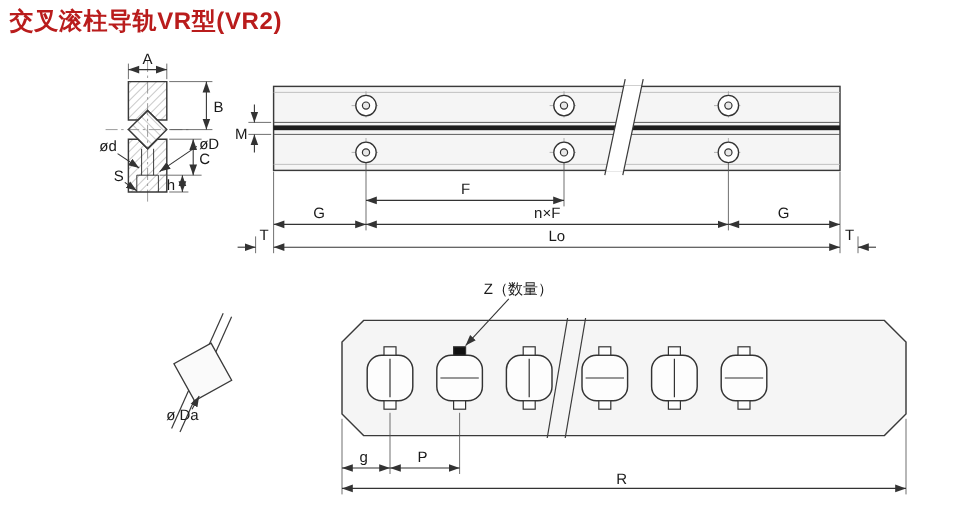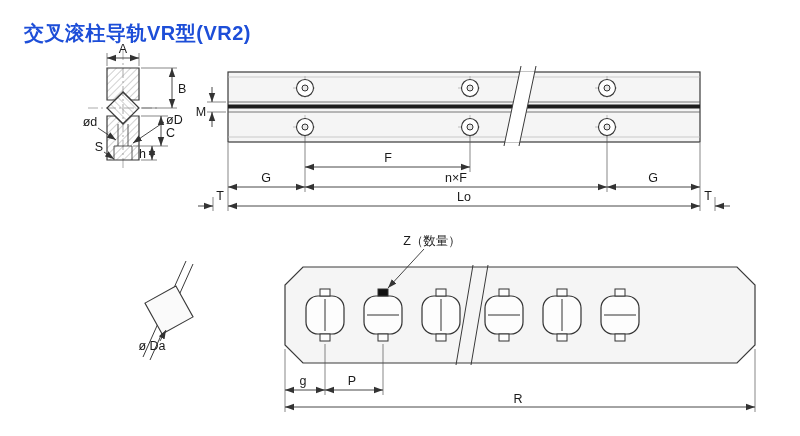--- a/index.html
+++ b/index.html
@@ -1,19 +1,19 @@
 <!DOCTYPE html>
 <html><head>
 <meta charset="utf-8">
 <style>
   html,body{margin:0;padding:0;background:#fff;}
   .page{position:relative;width:800px;height:436px;background:#ffffff;overflow:hidden;
         font-family:"Liberation Sans", sans-serif;}
-  .title{position:absolute;left:8px;top:4px;margin:16px;font-size:20px;font-weight:bold;
-         color:#1d4ed8;letter-spacing:0.5px;font-family:"Liberation Sans", sans-serif;}
+  .title{position:absolute;left:8px;top:4px;margin:0;font-size:20px;font-weight:bold;
+         color:#b91c1c;letter-spacing:0.5px;font-family:"Liberation Sans", sans-serif;}
   svg{position:absolute;left:0;top:0;}
   .dim{font-family:"Liberation Sans", sans-serif;font-size:12.5px;fill:#1a1a1a;}
   .outline{stroke:#3a3a3a;stroke-width:1.2;}
   .thin{stroke:#555555;stroke-width:0.7;}
   .dimline{stroke:#333333;stroke-width:0.9;}
 </style>
 </head>
 <body>
 
 <div class="page">

